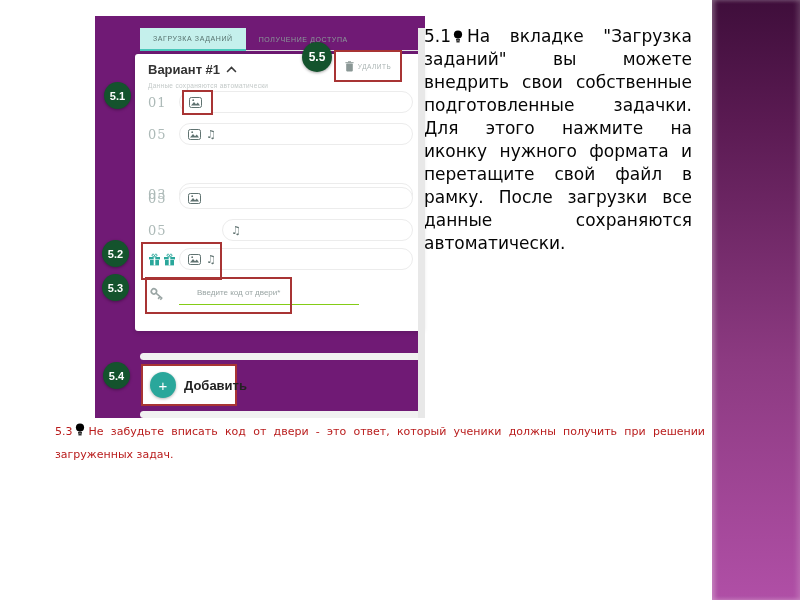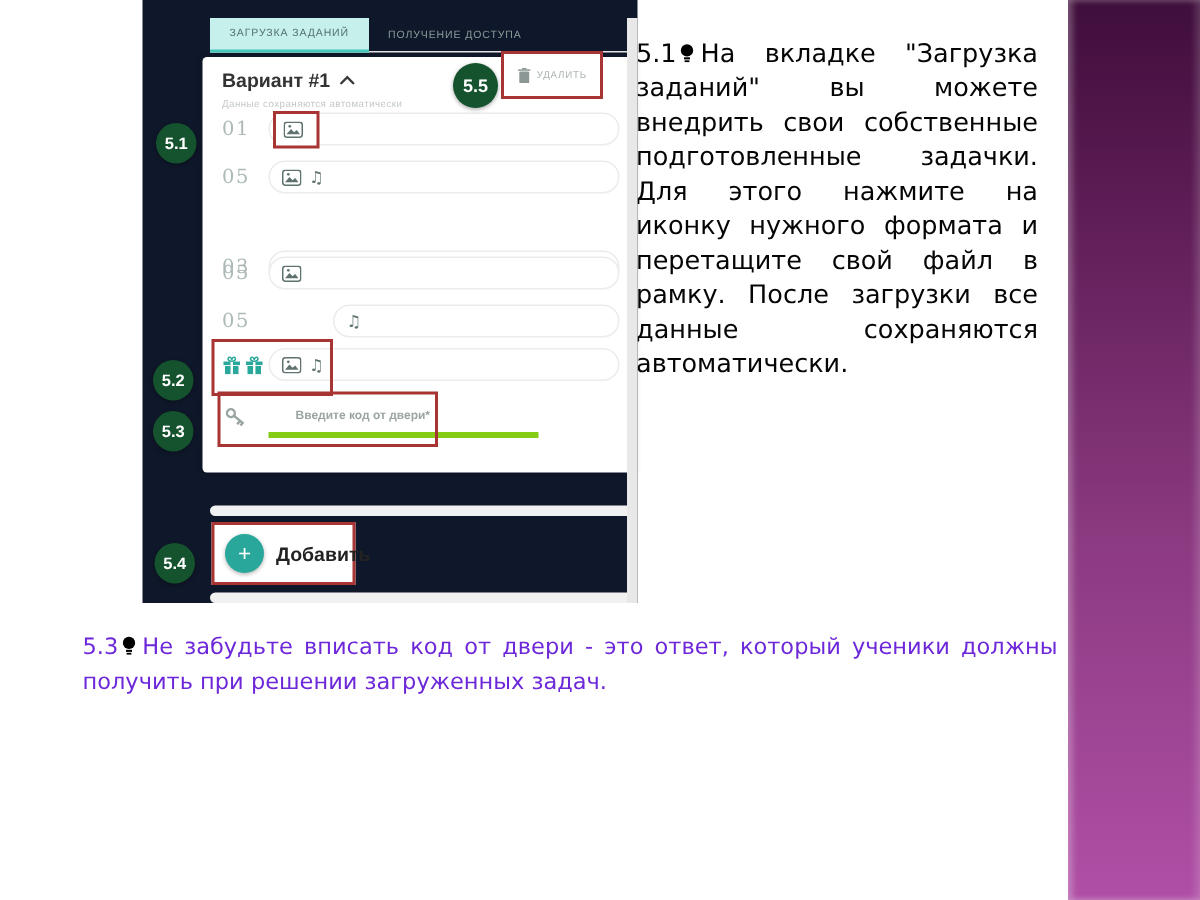--- a/index.html
+++ b/index.html
@@ -5,21 +5,21 @@
   html,body{margin:0;padding:0;background:#fff;}
   .slide{position:relative;width:800px;height:600px;background:#ffffff;overflow:hidden;
          font-family:"DejaVu Sans","Liberation Sans",sans-serif;}
 
   
   .right-bar{position:absolute;left:712px;top:0;width:88px;height:600px;
     background:linear-gradient(180deg,#3f0e3b 0%,#5a1a52 20%,#8c3a81 60%,#b04fa6 100%);
     box-shadow:inset 3px 0 4px rgba(255,255,255,.28), inset -3px 0 5px rgba(255,255,255,.16);}
 
   
-  .shot{position:absolute;left:95px;top:0;width:330px;height:402px;background:#0f172a;
+  .shot{position:absolute;left:95px;top:16px;width:330px;height:402px;background:#701a75;
         font-family:"Liberation Sans",sans-serif;}
   .shot-edge{position:absolute;right:0;top:12px;height:390px;width:7px;background:#e8e8e8;z-index:6;}
 
   .tabs{position:absolute;left:45px;top:12px;right:3px;height:23px;border-bottom:1px solid #e3e3e3;
         display:flex;box-sizing:border-box;}
   .tab{height:23px;display:flex;align-items:center;justify-content:center;
        font-size:7px;letter-spacing:.6px;color:#8a9b99;padding:0 13px;box-sizing:border-box;white-space:nowrap;}
   .tab.active{background:#c5f0ec;color:#57736f;border-bottom:2px solid #49c7ba;}
 
   .card{position:absolute;left:40px;top:38px;width:288px;height:277px;background:#fff;
@@ -40,22 +40,22 @@
           align-items:center;padding-left:8px;gap:5px;box-sizing:border-box;background:#fff;}
   .icwrap{display:flex;align-items:center;gap:5px;}
   .icon-hl{border:2px solid #a83434;padding:5px 9px 5px 5px;margin-left:-6px;background:#fff;}
   .ic-music{font-family:"DejaVu Sans",sans-serif;font-size:11px;color:#5f7270;line-height:1;}
 
   .gift-row{position:absolute;left:13px;right:10px;top:192px;height:26px;display:flex;align-items:center;}
   .gift-outside{width:31px;display:flex;gap:2px;flex:none;}
 
   .key-row{position:absolute;left:13px;right:10px;top:229px;height:26px;display:flex;align-items:flex-start;}
   .key-slot{width:31px;flex:none;padding-top:2px;}
-  .key-input{width:180px;border-bottom:4px solid #84cc16;font-size:8px;color:#9aa5a4;
-             padding:5px 0 7px 18px;box-sizing:border-box;font-weight:bold;}
+  .key-input{width:180px;border-bottom:1px solid #84cc16;font-size:8px;color:#9aa5a4;
+             padding:5px 0 7px 18px;box-sizing:border-box;}
 
   .hl{position:absolute;border:2px solid #a83434;pointer-events:none;}
   .hl-gift{left:6px;top:188px;width:77px;height:34px;}
   .hl-key{left:10px;top:223px;width:143px;height:33px;}
 
   .strip{position:absolute;left:45px;width:283px;height:7px;background:#f1f1f1;border-radius:4px;}
   .strip1{top:337px;} .strip2{top:395px;}
 
   .add-box{position:absolute;left:46px;top:348px;width:92px;height:38px;border:2px solid #a83434;
            background:#fff;display:flex;align-items:center;}
@@ -65,22 +65,22 @@
   .add-label{font-size:13px;font-weight:bold;color:#222;white-space:nowrap;}
 
   .badge{position:absolute;width:27px;height:27px;border-radius:50%;background:#14532d;color:#fff;
          font-weight:bold;font-size:11px;display:flex;align-items:center;justify-content:center;
          box-shadow:0 1px 3px rgba(0,0,0,.35);font-family:"Liberation Sans",sans-serif;z-index:10;}
   .b51{left:104px;top:82px;} .b52{left:102px;top:240px;} .b53{left:102px;top:274px;}
   .b54{left:103px;top:362px;} .b55{left:302px;top:42px;width:30px;height:30px;font-size:12px;}
 
   .txt-right{position:absolute;left:424px;top:25px;width:268px;font-size:17px;line-height:23px;
              text-align:justify;color:#050505;}
-  .txt-bottom{position:absolute;left:55px;top:420px;width:650px;font-size:15px;line-height:23px;
-              text-align:justify;color:#6d28d9;}
+  .txt-bottom{position:absolute;left:55px;top:420px;width:650px;font-size:11px;line-height:23px;
+              text-align:justify;color:#b91c1c;}
   .txt-right p,.txt-bottom p{margin:0;}
   .bulb{vertical-align:-2px;margin:0 4px 0 2px;}
 </style>
 </head>
 <body>
 
 <div class="slide">
 
   <div class="right-bar"></div>
 

